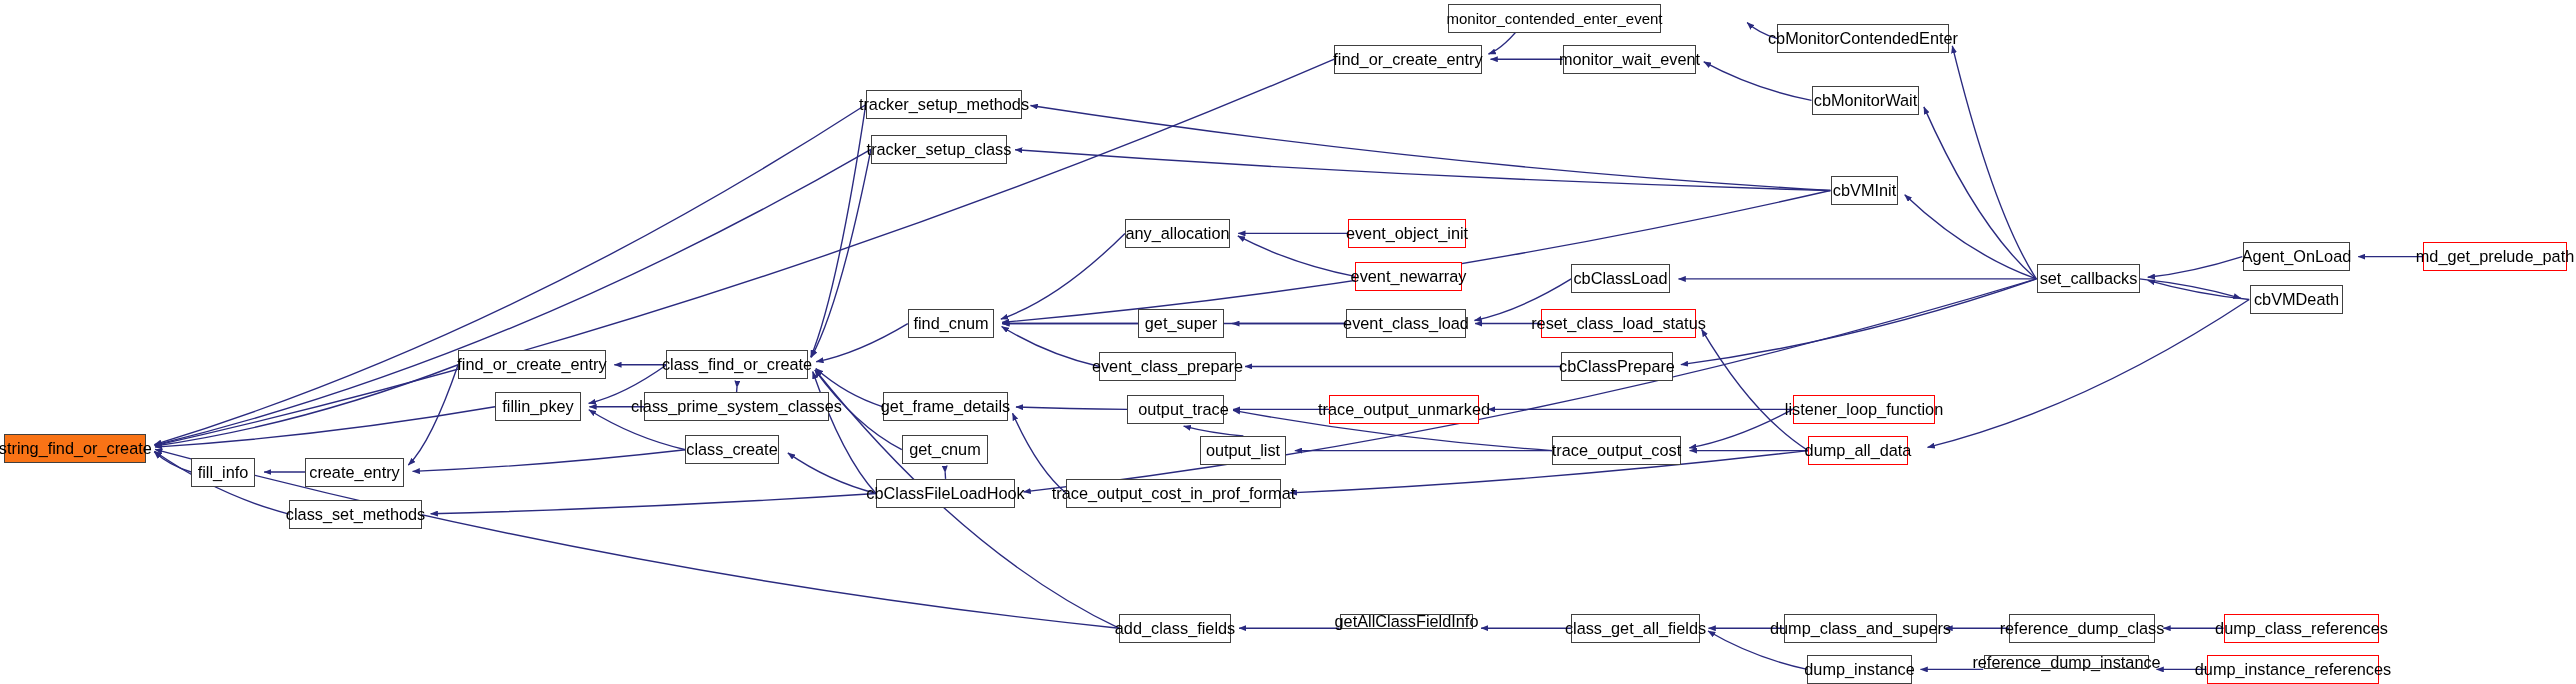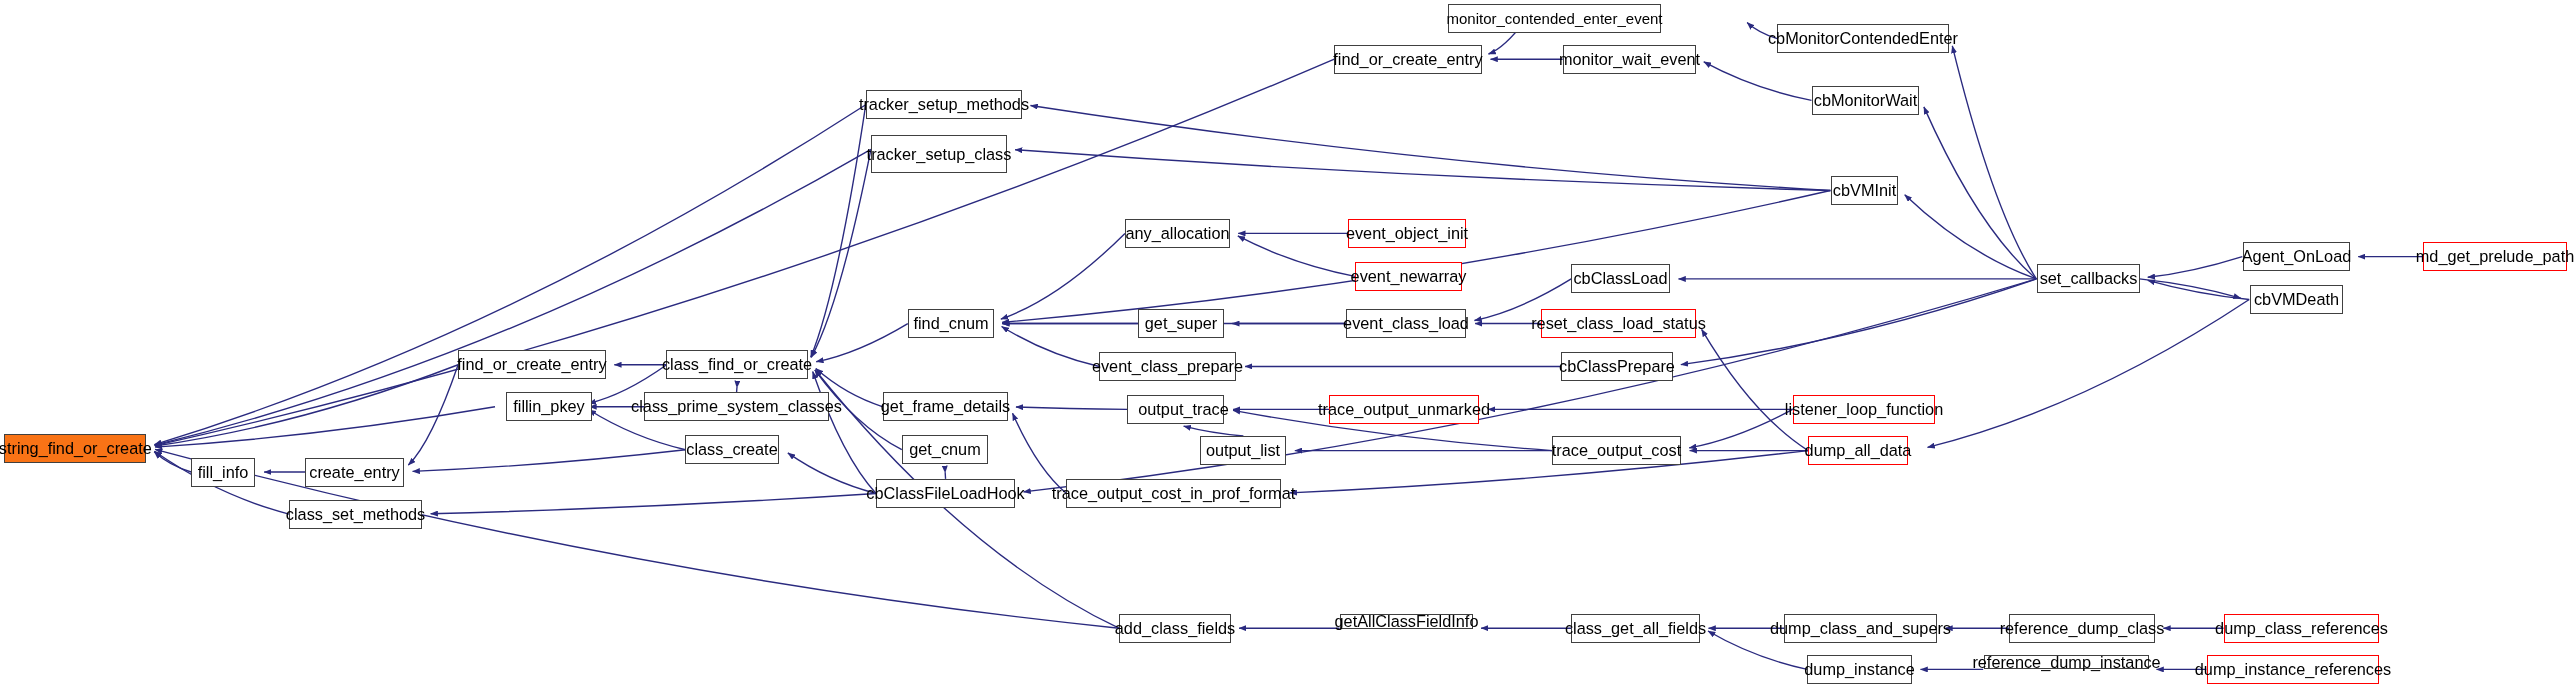--- a/index.html
+++ b/index.html
@@ -142,39 +142,39 @@
       </div>
       <div class="node" style="left: 305px; top: 458px; width: 99px; height: 29px; font-size: 16.3px;">
         <span class="node-label">create_entry</span>
       </div>
       <div class="node" style="left: 289px; top: 500px; width: 133px; height: 29px; font-size: 16.3px;">
         <span class="node-label">class_set_methods</span>
       </div>
       <div class="node" style="left: 458px; top: 350px; width: 148px; height: 29px; font-size: 16.3px;">
         <span class="node-label">find_or_create_entry</span>
       </div>
-      <div class="node" style="left: 495px; top: 392px; width: 86px; height: 29px; font-size: 16.3px; margin-left: 11px;">
+      <div class="node" style="left: 495px; top: 392px; width: 86px; height: 29px; font-size: 16.3px;">
         <span class="node-label">fillin_pkey</span>
       </div>
       <div class="node" style="left: 666px; top: 350px; width: 142px; height: 29px; font-size: 16.3px;">
         <span class="node-label">class_find_or_create</span>
       </div>
       <div class="node" style="left: 644px; top: 392px; width: 185px; height: 29px; font-size: 16.3px;">
         <span class="node-label">class_prime_system_classes</span>
       </div>
       <div class="node" style="left: 685px; top: 435px; width: 94px; height: 29px; font-size: 16.3px;">
         <span class="node-label">class_create</span>
       </div>
       <div class="node" style="left: 876px; top: 479px; width: 139px; height: 29px; font-size: 16.3px;">
         <span class="node-label">cbClassFileLoadHook</span>
       </div>
       <div class="node" style="left: 866px; top: 90px; width: 156px; height: 29px; font-size: 16.3px;">
         <span class="node-label">tracker_setup_methods</span>
       </div>
-      <div class="node" style="left: 871px; top: 135px; width: 136px; height: 38px; font-size: 16.3px;">
+      <div class="node" style="left: 871px; top: 135px; width: 136px; height: 29px; font-size: 16.3px;">
         <span class="node-label">tracker_setup_class</span>
       </div>
       <div class="node" style="left: 908px; top: 309px; width: 86px; height: 29px; font-size: 16.3px;">
         <span class="node-label">find_cnum</span>
       </div>
       <div class="node" style="left: 883px; top: 392px; width: 125px; height: 29px; font-size: 16.3px;">
         <span class="node-label">get_frame_details</span>
       </div>
       <div class="node" style="left: 902px; top: 435px; width: 86px; height: 29px; font-size: 16.3px;">
         <span class="node-label">get_cnum</span>

